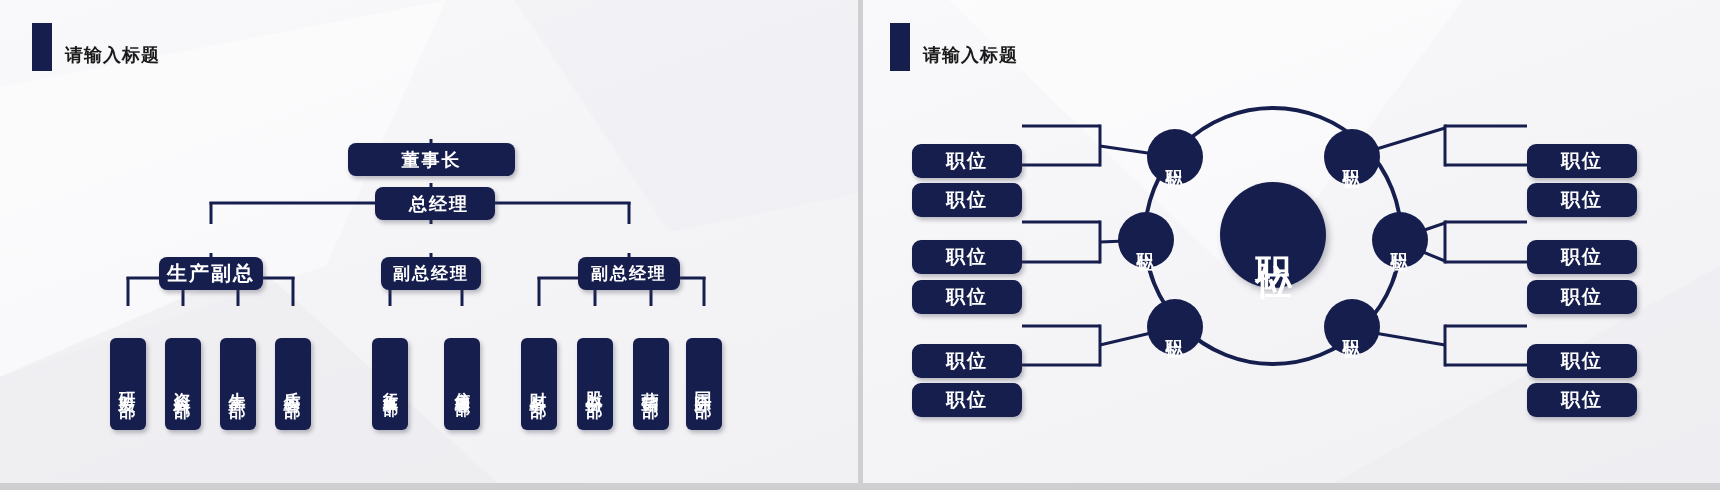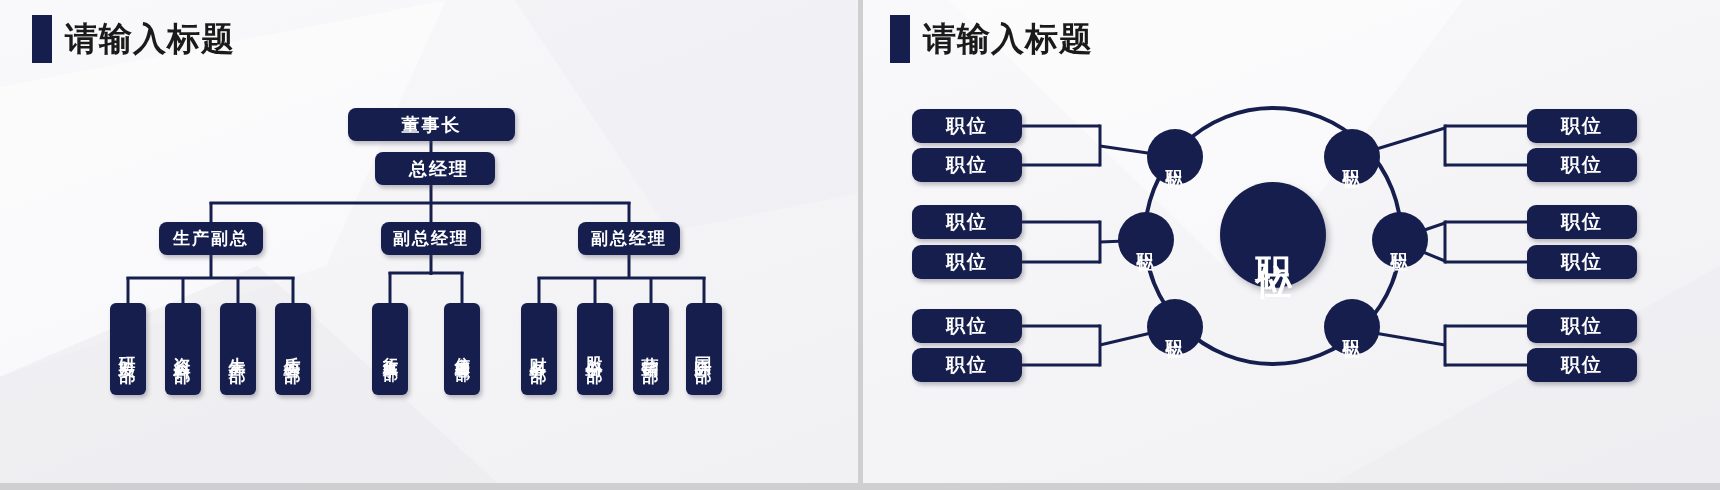--- a/index.html
+++ b/index.html
@@ -5,29 +5,29 @@
   html,body{margin:0;padding:0;background:#e9e9ec;}
   .canvas{position:relative;width:1720px;height:490px;background:var(--chrome_gray,#cfcfd2);overflow:hidden;
           font-family:"DejaVu Sans","Liberation Sans",sans-serif;}
   .slide{position:absolute;top:0;height:483px;background:linear-gradient(160deg,#f9f9fb 0%,#f4f4f7 55%,#f1f1f4 100%);overflow:hidden;}
   .slide-left{left:0;width:858px;}
   .slide-right{left:863px;width:857px;}
   .facet{position:absolute;pointer-events:none;}
   
   .title-block{position:absolute;display:flex;align-items:center;}
   .title-bar{width:20px;height:48px;background:var(--navy,#161e4e);}
-  .slide-title{margin:0 0 0 13px;font-size:33px;font-weight:bold;color:var(--title_text,#1a1a1a);letter-spacing:1px;line-height:48px;}
+  .slide-title{margin:16px 0 0 13px;font-size:18px;font-weight:bold;color:var(--title_text,#1a1a1a);letter-spacing:1px;line-height:48px;}
   
   .connectors{position:absolute;left:0;top:0;}
   .connectors line{stroke:var(--navy,#161e4e);stroke-width:3;}
   .connectors .ring{fill:none;stroke:var(--navy,#161e4e);stroke-width:4;}
   
   .box{position:absolute;background:var(--navy,#161e4e);color:var(--white,#fff);border-radius:8px;
        display:flex;align-items:center;justify-content:center;font-weight:bold;
-       box-shadow:2px 3px 4px rgba(70,70,85,.35);}
+       box-shadow:2px 3px 4px rgba(70,70,85,.35);margin-top:35px;}
   .hbox{font-size:18px;letter-spacing:2px;}
   .vbox{width:36px;height:90px;top:303px;border-radius:6px;font-size:17px;letter-spacing:5px;
         writing-mode:vertical-rl;text-orientation:upright;padding-top:2px;}
   .vbox.long{font-size:15px;letter-spacing:2px;}
   .pill{font-size:19px;letter-spacing:2px;border-radius:9px;}
   .circle{position:absolute;background:var(--navy,#161e4e);color:var(--white,#fff);border-radius:50%;
           display:flex;align-items:center;justify-content:center;font-weight:bold;
           writing-mode:vertical-rl;text-orientation:upright;}
   .circle.small{width:56px;height:56px;font-size:17px;letter-spacing:1px;}
   .circle.big{width:106px;height:106px;font-size:36px;letter-spacing:6px;box-shadow:3px 4px 6px rgba(70,70,85,.35);}
@@ -70,21 +70,21 @@
       <line x1="537.5" y1="278" x2="705.5" y2="278"></line>
       <line x1="539" y1="277" x2="539" y2="306"></line>
       <line x1="595" y1="277" x2="595" y2="306"></line>
       <line x1="651" y1="277" x2="651" y2="306"></line>
       <line x1="704" y1="277" x2="704" y2="306"></line>
     </svg>
 
     <div class="box hbox" style="left:348px;top:108px;width:167px;height:33px;">董事长</div>
     <div class="box hbox" style="left:375px;top:152px;width:112px;height:33px;padding-left:8px;">总经理</div>
 
-    <div class="box hbox" style="left:159px;top:222px;width:104px;height:33px;font-size:17px;">生产副总</div>
+    <div class="box hbox" style="left:159px;top:222px;width:104px;height:33px;font-size:20px;">生产副总</div>
     <div class="box hbox" style="left:381px;top:222px;width:100px;height:33px;font-size:17px;">副总经理</div>
     <div class="box hbox" style="left:578px;top:222px;width:102px;height:33px;font-size:17px;">副总经理</div>
 
     <div class="box vbox" style="left:110px;">研发部</div>
     <div class="box vbox" style="left:165px;">资料部</div>
     <div class="box vbox" style="left:220px;">生产部</div>
     <div class="box vbox" style="left:275px;">质管部</div>
 
     <div class="box vbox long" style="left:372px;">行政人事部</div>
     <div class="box vbox long" style="left:444px;">信息管理部</div>

